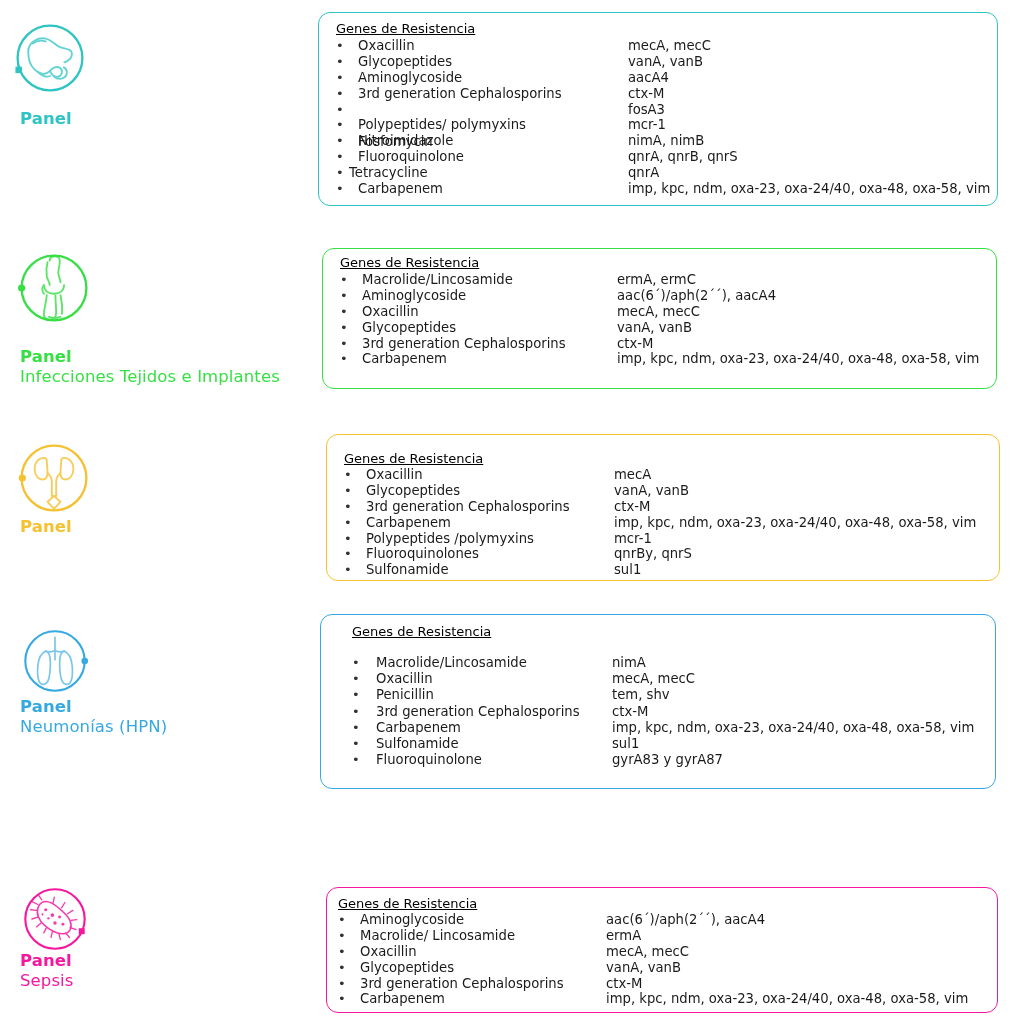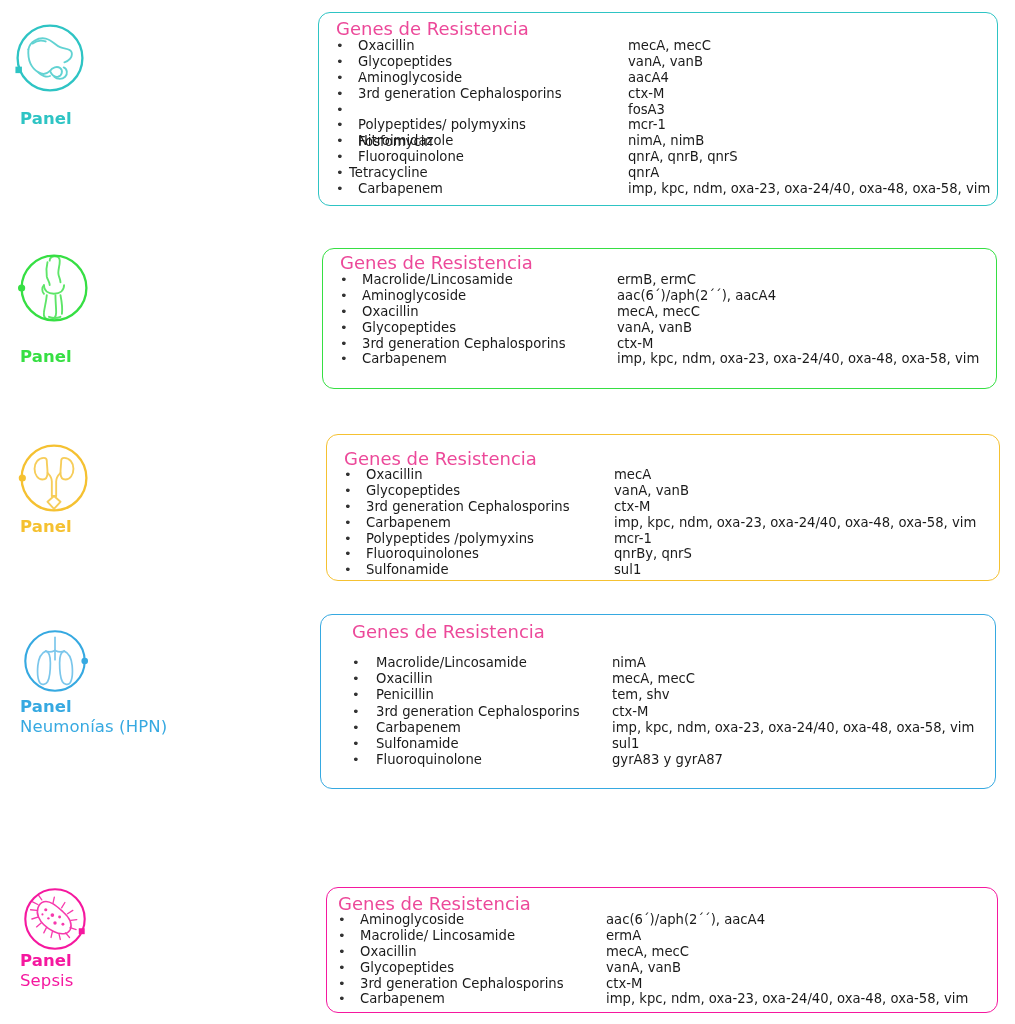--- a/index.html
+++ b/index.html
@@ -23,24 +23,25 @@
   }
   .genebox{
     position:absolute;
     box-sizing:border-box;
     border:1.6px solid #000;
     border-radius:12px;
     background:#ffffff;
   }
   .genes-head{
     position:absolute;
-    color:#ec4899;
-    font-size:18px;
+    color:#000000;
+    font-size:13px;
     line-height:17px;
     white-space:nowrap;
+    text-decoration:underline;
   }
   .gene-list{ position:absolute; margin:0; padding:0; list-style:none; }
   .gene-row{ position:relative; height:15.8px; white-space:nowrap; }
   .gene-row .bullet{
     position:absolute; left:0; top:0;
     color:#333; font-size:13px; line-height:15.8px;
   }
   .gene-row .drug{
     position:absolute; top:0;
     color:#1a1a1a; font-size:13.2px; line-height:15.8px;
@@ -144,29 +145,30 @@
       <path d="M36 46c-3 3-3 9 0 12"></path>
       <path d="M40 60c-1 10-3 16-4 24-1 6 2 10 8 10s9-4 9-10c0-8-1-15-1-24"></path>
       <path d="M59 60c2 10 3 18 2 26"></path>
       <path d="M43 90c5 2 11 2 16 0"></path>
     </g>
             <circle cx="5" cy="50" r="5" fill="#36df43" stroke="none"></circle>
           </svg>
         </div>
         <div class="panel-title" style="top:347px;color:#36df43;">
              <div class="t1">Panel</div>
+             <div class="t2">Infecciones Tejidos e Implantes</div>
            </div>
       </div>
       <div class="genebox" style="left:322px;top:248px;width:675px;height:141px;border-color:#36df43;"></div>
       <div class="genes-head" style="left:340px;top:254px;">Genes de Resistencia</div>
       <ul class="gene-list" style="left:340px;top:272px;">
         <li class="gene-row" style="height:15.9px;">
        <span class="bullet">•</span>
        <span class="drug" style="left:22px;">Macrolide/Lincosamide</span>
-       <span class="genes" style="left:277px;">ermB, ermC</span>
+       <span class="genes" style="left:277px;">ermA, ermC</span>
      </li>
         <li class="gene-row" style="height:15.9px;">
        <span class="bullet">•</span>
        <span class="drug" style="left:22px;">Aminoglycoside</span>
        <span class="genes" style="left:277px;">aac(6´)/aph(2´´), aacA4</span>
      </li>
         <li class="gene-row" style="height:15.9px;">
        <span class="bullet">•</span>
        <span class="drug" style="left:22px;">Oxacillin</span>
        <span class="genes" style="left:277px;">mecA, mecC</span>

